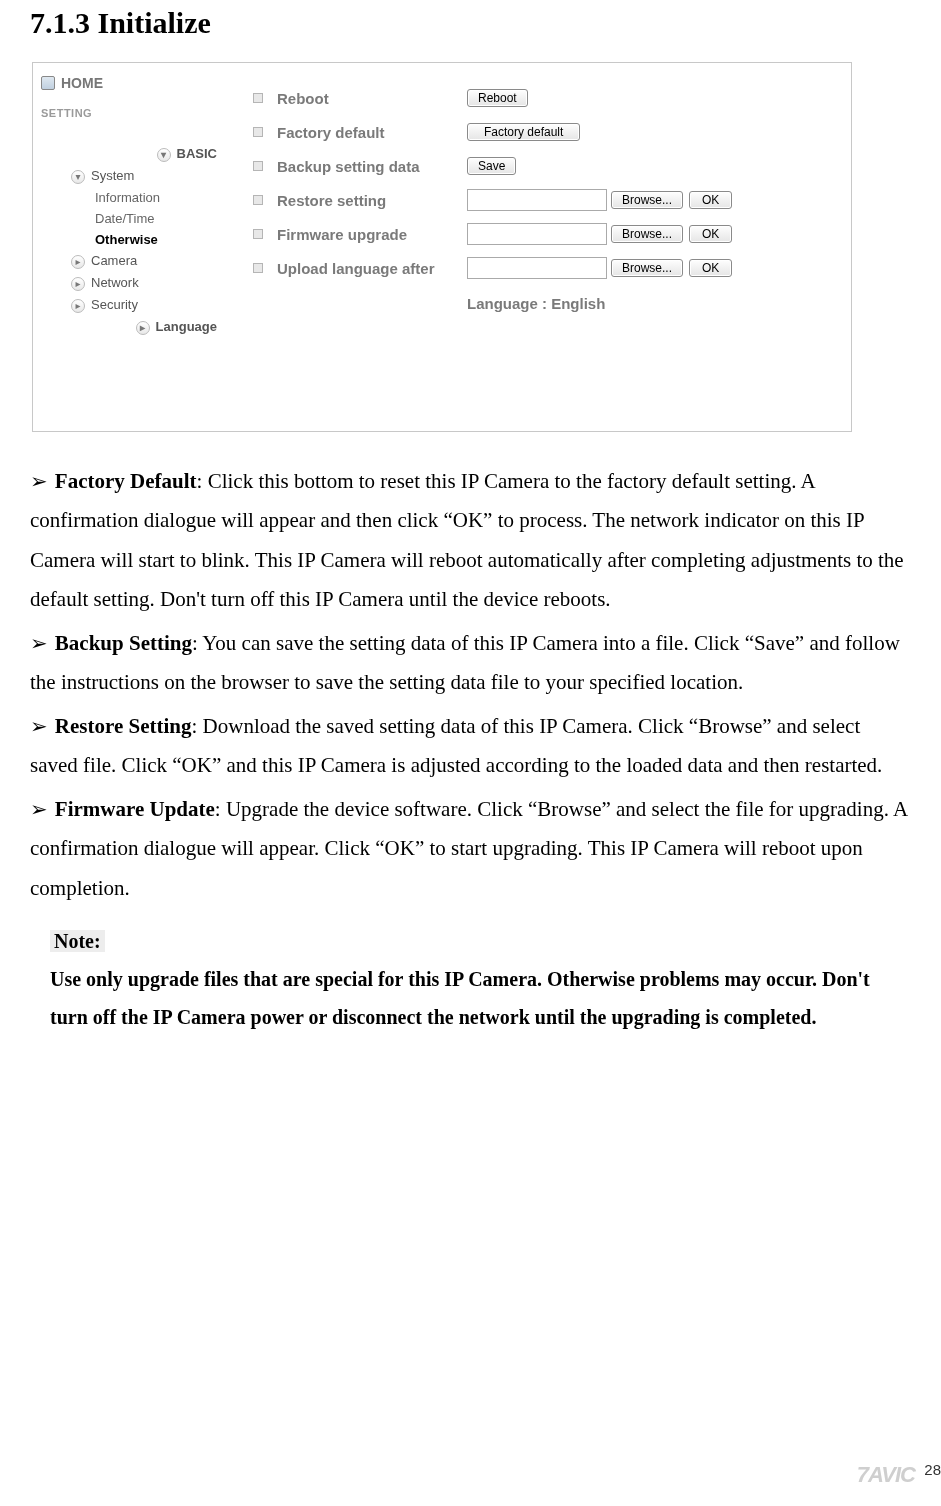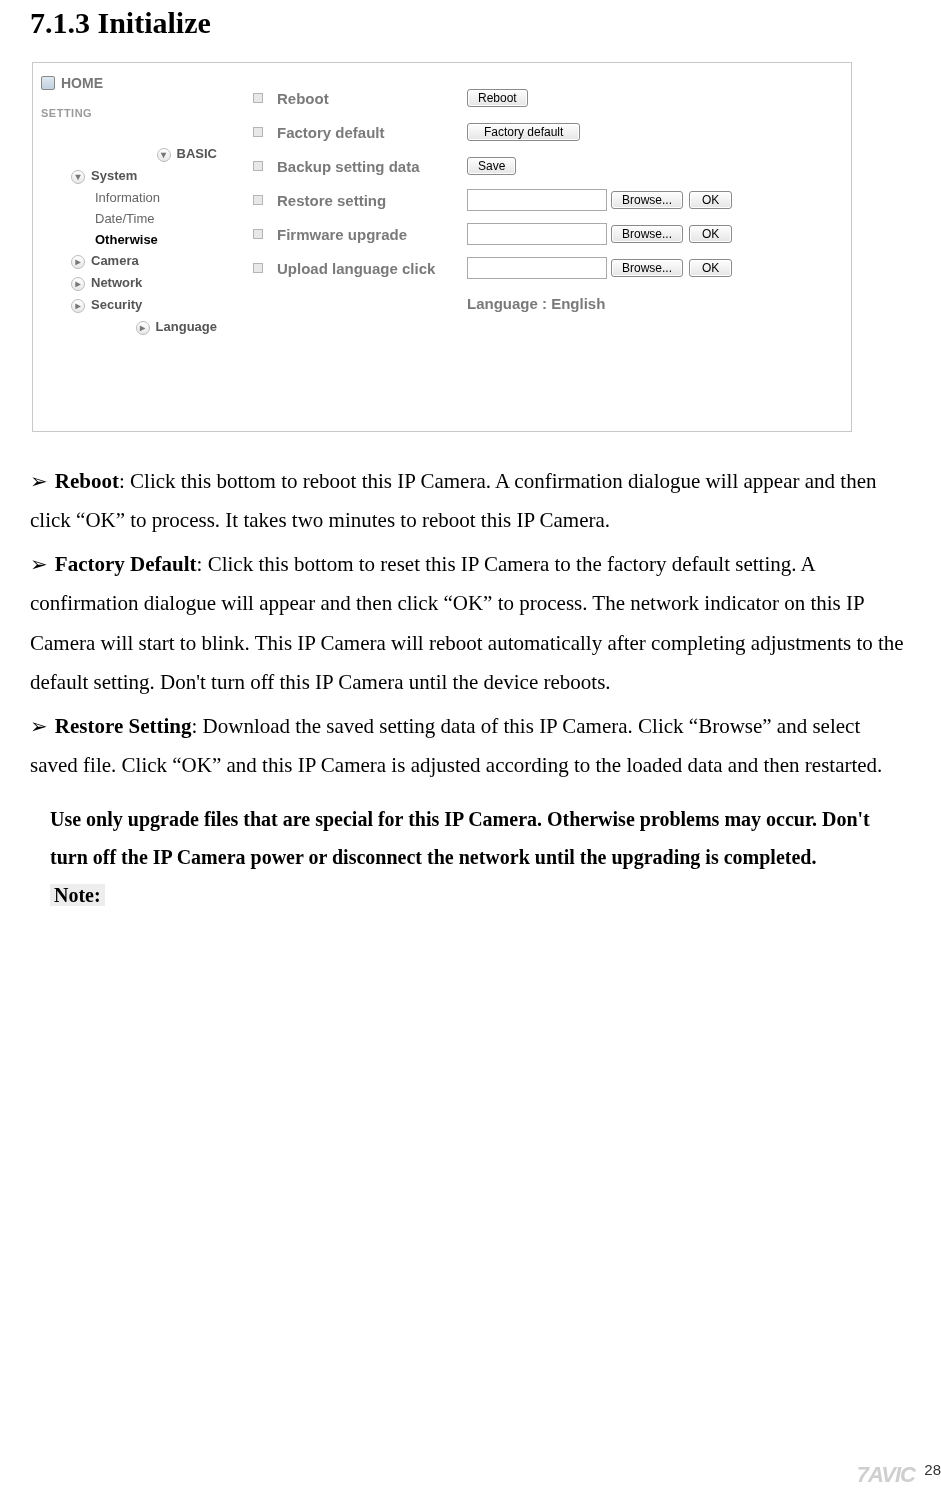--- a/index.html
+++ b/index.html
@@ -62,21 +62,21 @@
   .sidebar .tree {
     list-style: none;
     color: #555;
     font-weight: bold;
   }
   .sidebar .tree li {
     padding: 3px 0 3px 20px;
     position: relative;
   }
   .sidebar .tree li.lvl0 { padding-left: 6px; text-align: right; }
-  .sidebar .tree li.lvl1 { padding-left: 30px; font-weight: bold; color:#555;}
+  .sidebar .tree li.lvl1 { padding-left: 30px; font-weight: normal; color:#555;}
   .sidebar .tree li.lvl2 { padding-left: 54px; font-weight: normal; color:#666;}
   .sidebar .tree li.active { color:#000; font-weight: bold; }
   .chev {
     width:14px;height:14px;border:1px solid #bbb;border-radius:7px;
     display:inline-flex;align-items:center;justify-content:center;
     margin-right:6px;background:linear-gradient(#fff,#e8e8e8);
     color:#777;font-size:10px;line-height:1;
   }
   .content-pane {
     position:absolute;
@@ -212,43 +212,47 @@
     </div>
     <div class="row">
       <span class="bullet"></span>
       <span class="lbl">Firmware upgrade</span>
       <span class="file-box"></span>
       <button class="btn">Browse...</button>
       <button class="btn btn-ok">OK</button>
     </div>
     <div class="row">
       <span class="bullet"></span>
-      <span class="lbl">Upload language click</span>
+      <span class="lbl">Upload language after</span>
       <span class="file-box"></span>
       <button class="btn">Browse...</button>
       <button class="btn btn-ok">OK</button>
     </div>
     <div class="lang-row">Language : English</div>
   </div>
 </div>
 
 <div class="body-text">
   <p>
     <span class="tri">➢</span>
-    <b>Reboot</b><span>: Click this bottom to reboot this IP Camera. A confirmation dialogue will appear and then click “OK” to process. It takes two minutes to reboot this IP Camera.</span>
-  </p>
-  <p>
-    <span class="tri">➢</span>
     <b>Factory Default</b><span>: Click this bottom to reset this IP Camera to the factory default setting. A confirmation dialogue will appear and then click “OK” to process. The network indicator on this IP Camera will start to blink. This IP Camera will reboot automatically after completing adjustments to the default setting. Don't turn off this IP Camera until the device reboots.</span>
   </p>
   <p>
     <span class="tri">➢</span>
+    <b>Backup Setting</b><span>: You can save the setting data of this IP Camera into a file. Click “Save” and follow the instructions on the browser to save the setting data file to your specified location.</span>
+  </p>
+  <p>
+    <span class="tri">➢</span>
     <b>Restore Setting</b><span>: Download the saved setting data of this IP Camera. Click “Browse” and select saved file. Click “OK” and this IP Camera is adjusted according to the loaded data and then restarted.</span>
   </p>
+  <p>
+    <span class="tri">➢</span>
+    <b>Firmware Update</b><span>: Upgrade the device software. Click “Browse” and select the file for upgrading. A confirmation dialogue will appear. Click “OK” to start upgrading. This IP Camera will reboot upon completion.</span>
+  </p>
 </div>
 
 <div class="note-block">
+  <div><span class="note-label">Note:</span></div>
   <div>Use only upgrade files that are special for this IP Camera. Otherwise problems may occur. Don't turn off the IP Camera power or disconnect the network until the upgrading is completed.</div>
-  <div><span class="note-label">Note:</span></div>
 </div>
 
 <div class="page-num">28</div>
 <div class="logo">7AVIC</div>
 
 </body></html>

